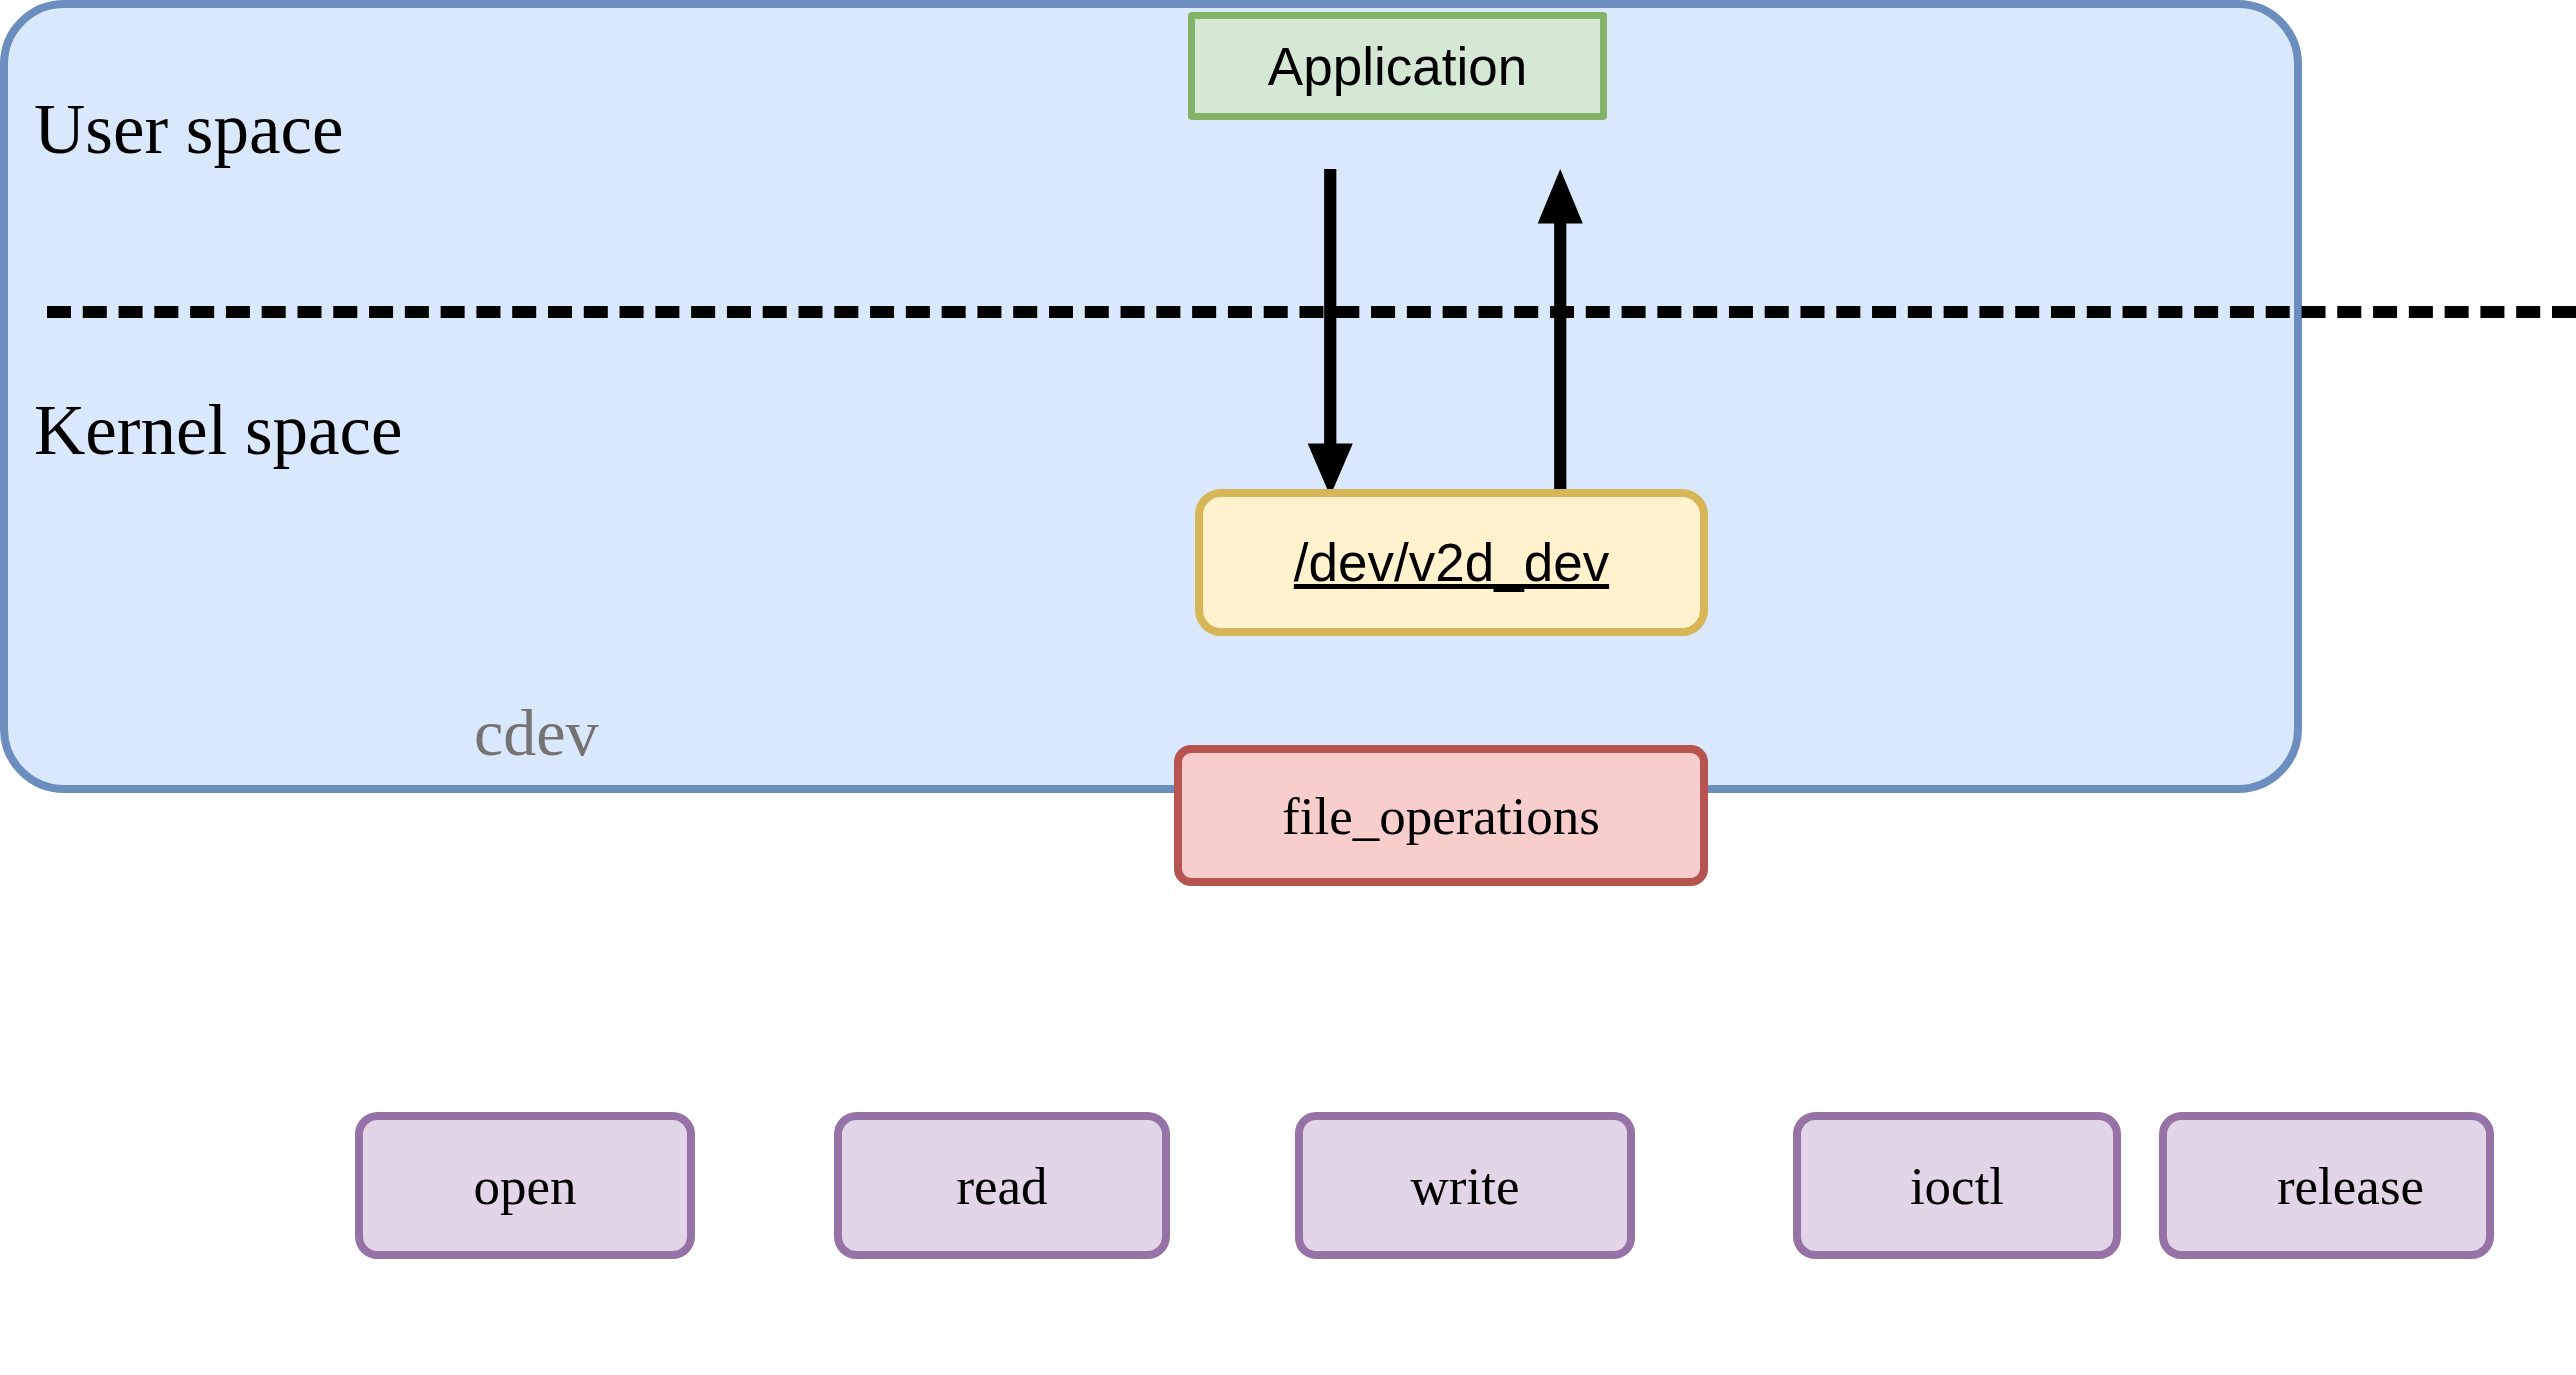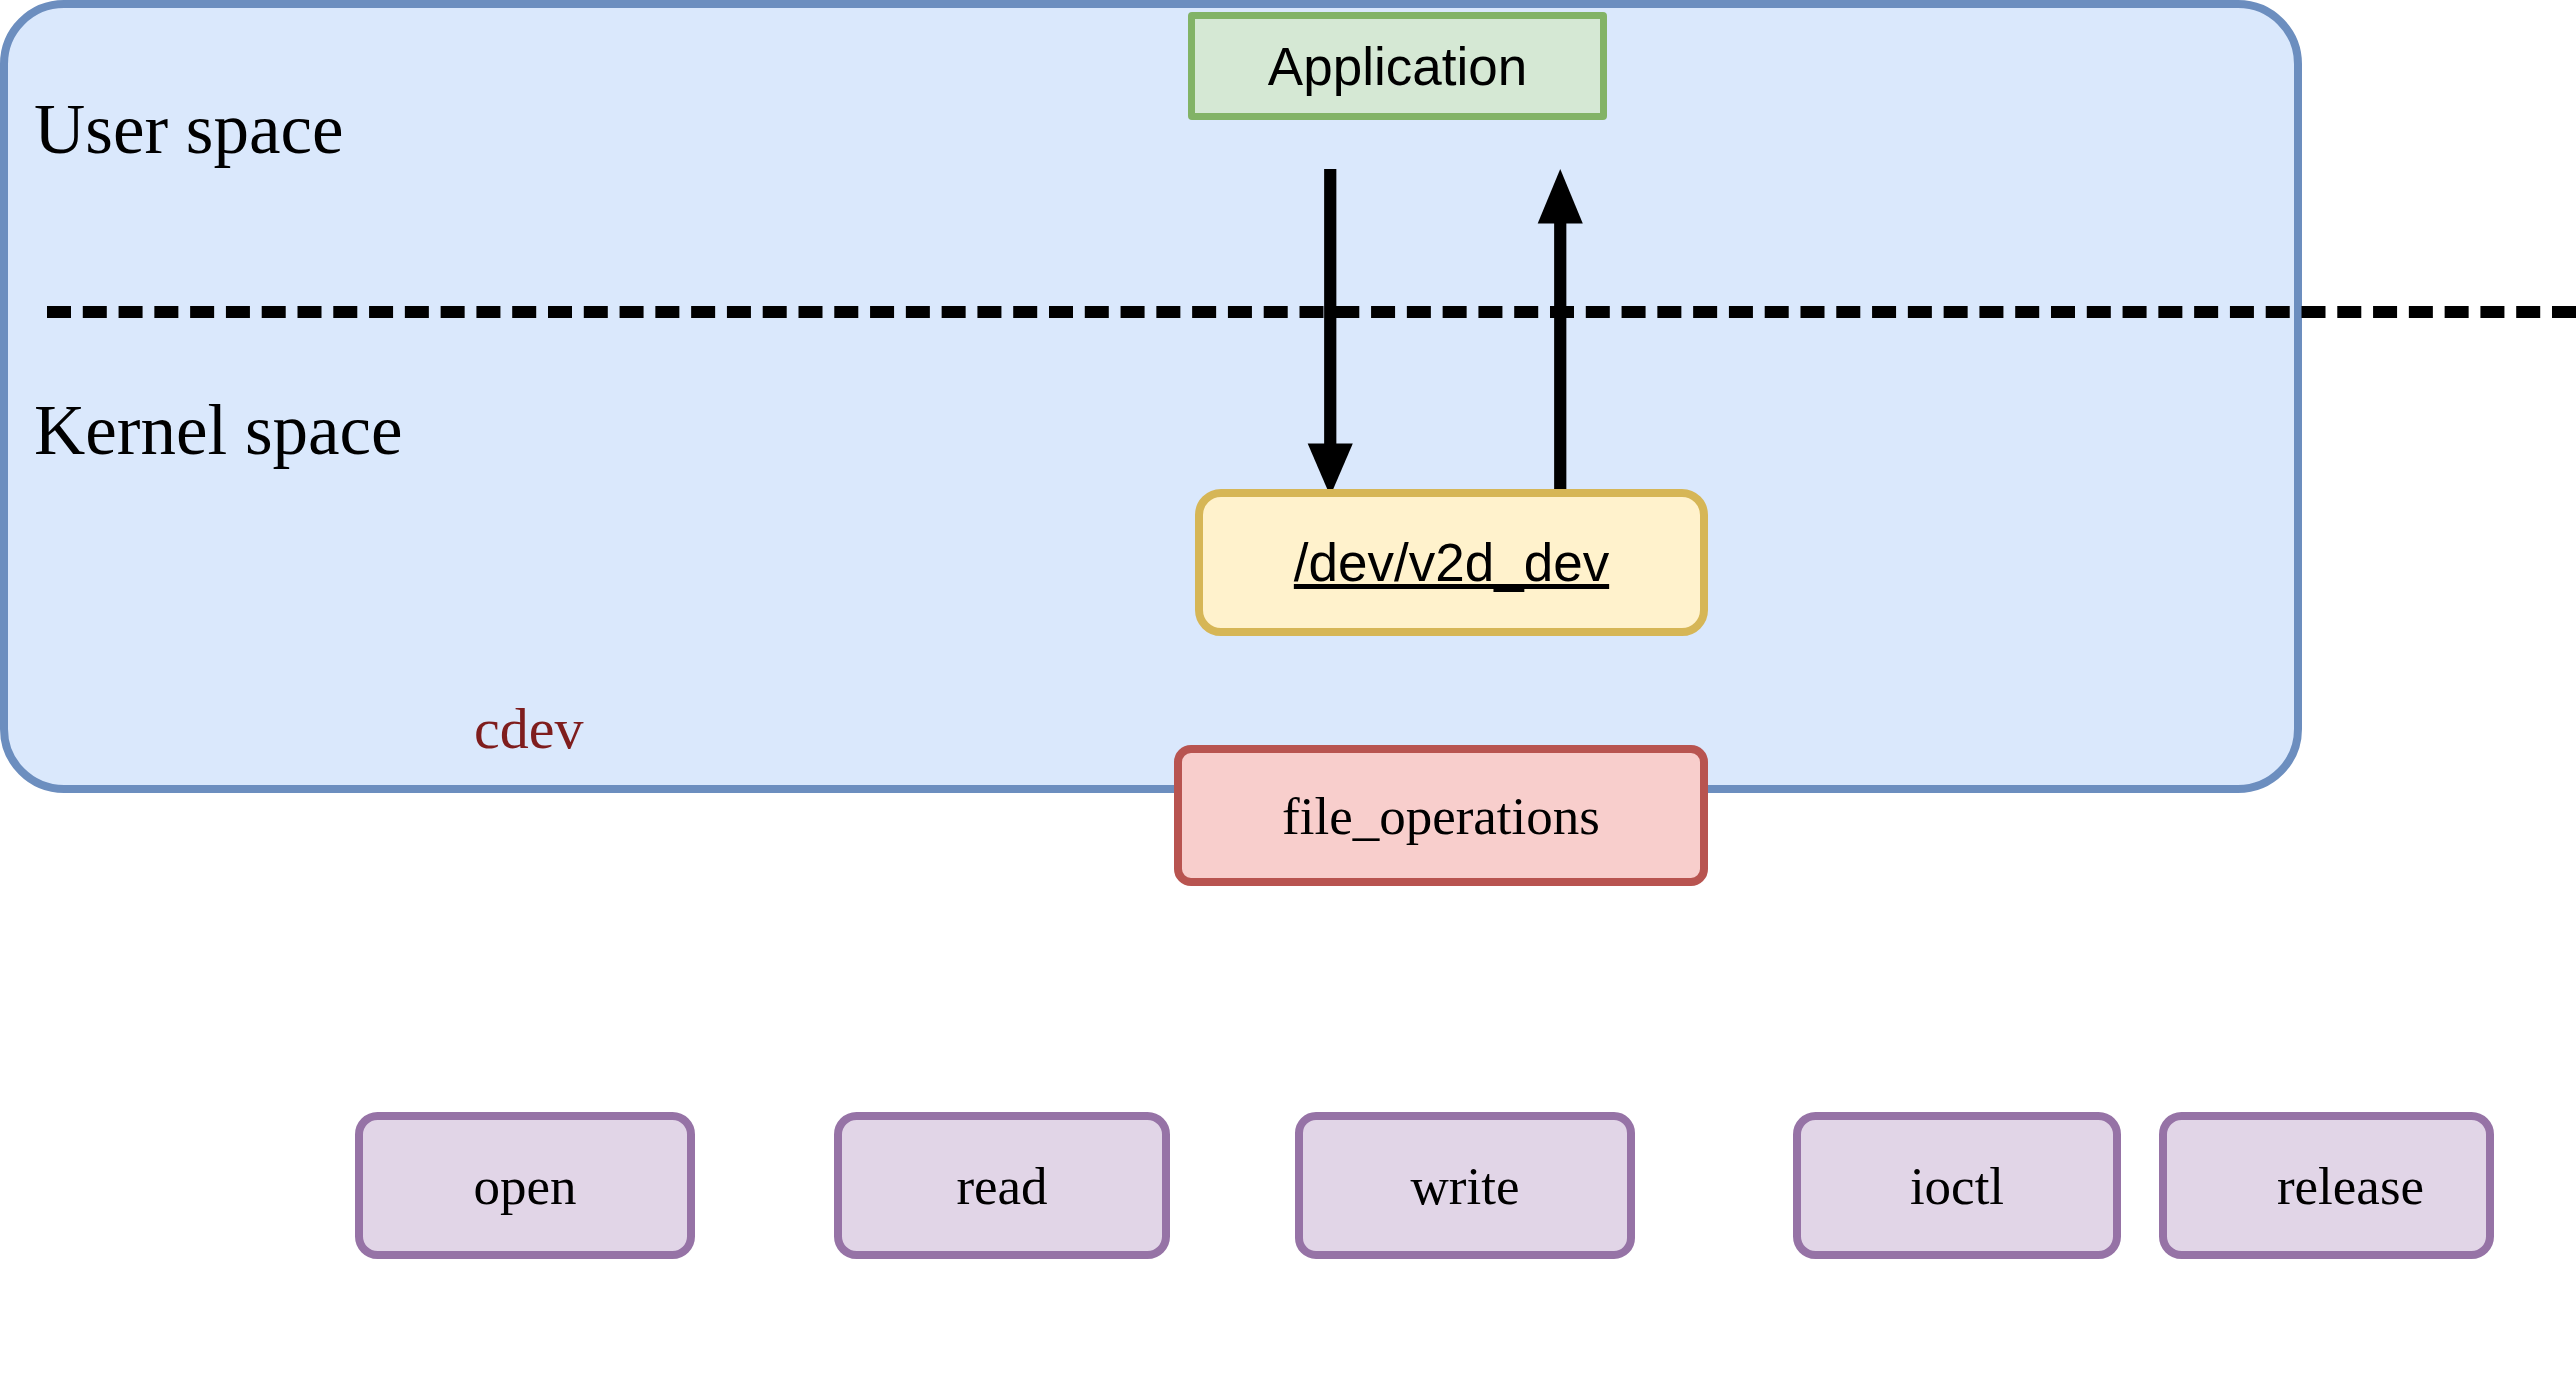--- a/index.html
+++ b/index.html
@@ -87,23 +87,23 @@
     background: #dae8fc;
     border: 8.5px solid #6c8ebf;
     border-radius: 64px;
   }
 
   
   #cdev-label {
     position: absolute;
     left: 474px;
     top: 700px;
-    color: #7f1d1d;
+    color: #737373;
     font-family: "Liberation Serif", "DejaVu Serif", serif;
-    font-size: 58px;
+    font-size: 66px;
     line-height: 1;
     white-space: nowrap;
   }
 
   
   #node-file-operations {
     left: 1174px;
     top: 745px;
     width: 534px;
     height: 141px;

